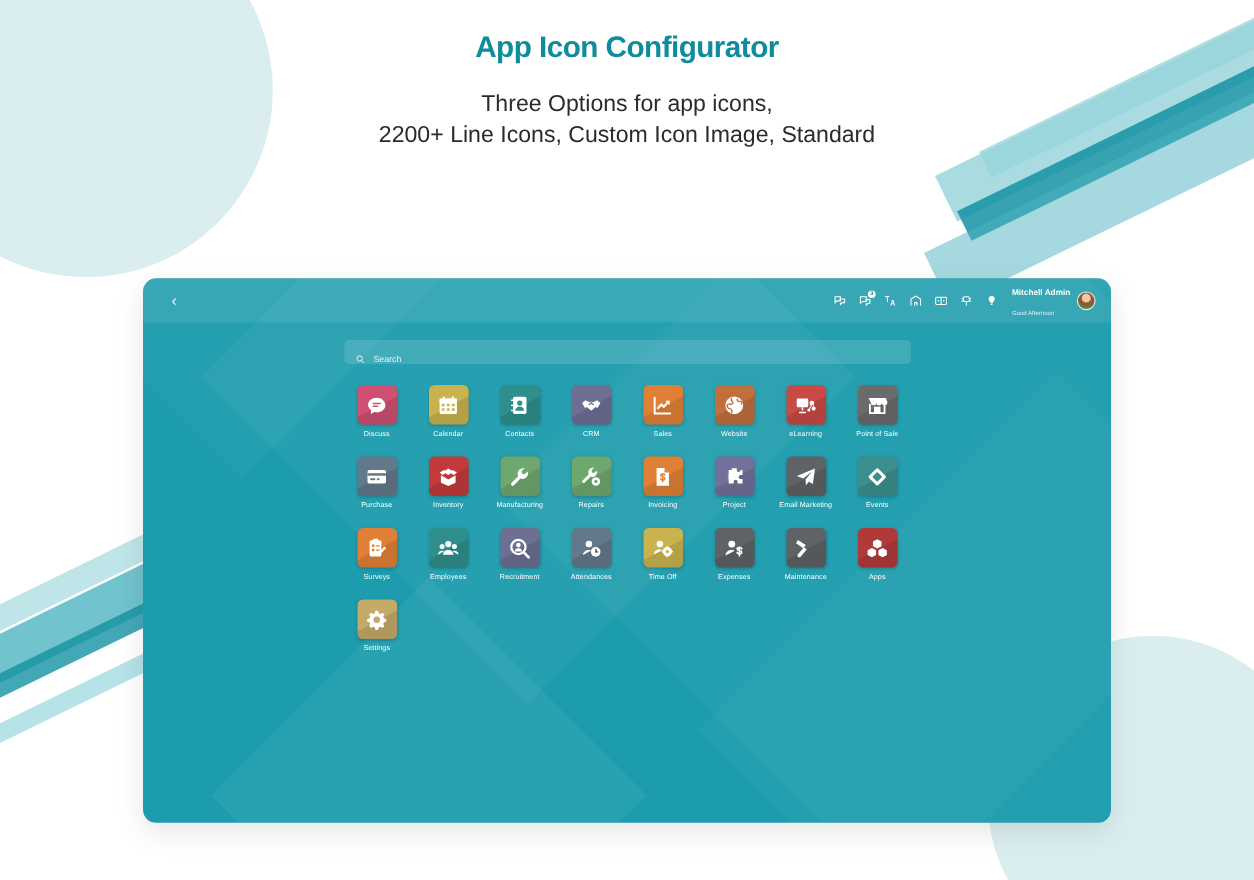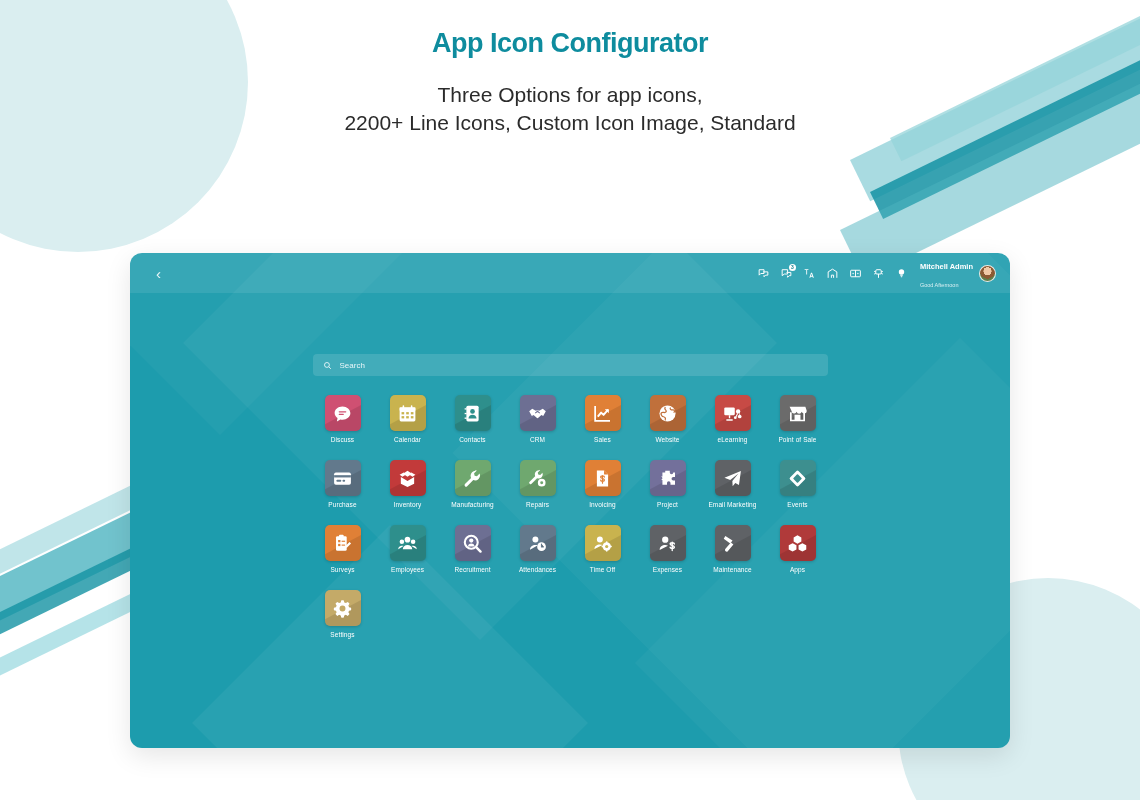--- a/index.html
+++ b/index.html
@@ -128,24 +128,23 @@
     border: 1.5px solid rgba(255,255,255,0.85);
     overflow: hidden; position: relative; flex: none;
   }
 
   
   .search-row { position: relative; z-index: 2; padding: 16px 0 0 0; display: flex; justify-content: center; }
   .search-box {
     width: 515px; height: 22px;
     background: rgba(255,255,255,0.13);
     border-radius: 4px;
-    display: flex; align-items: center;
+    display: flex; align-items: flex-end;
     padding: 0 10px; gap: 8px;
     cursor: text;
-    margin-top: 45px;
   }
   .search-ph { font-size: 8px; color: #e7f6f8; }
 
   
   .grid-wrap { position: relative; z-index: 2; padding: 19px 0 0 0; display: flex; justify-content: center; }
   .grid {
     width: 520px;
     display: grid;
     grid-template-columns: repeat(8, 1fr);
     row-gap: 17px;

